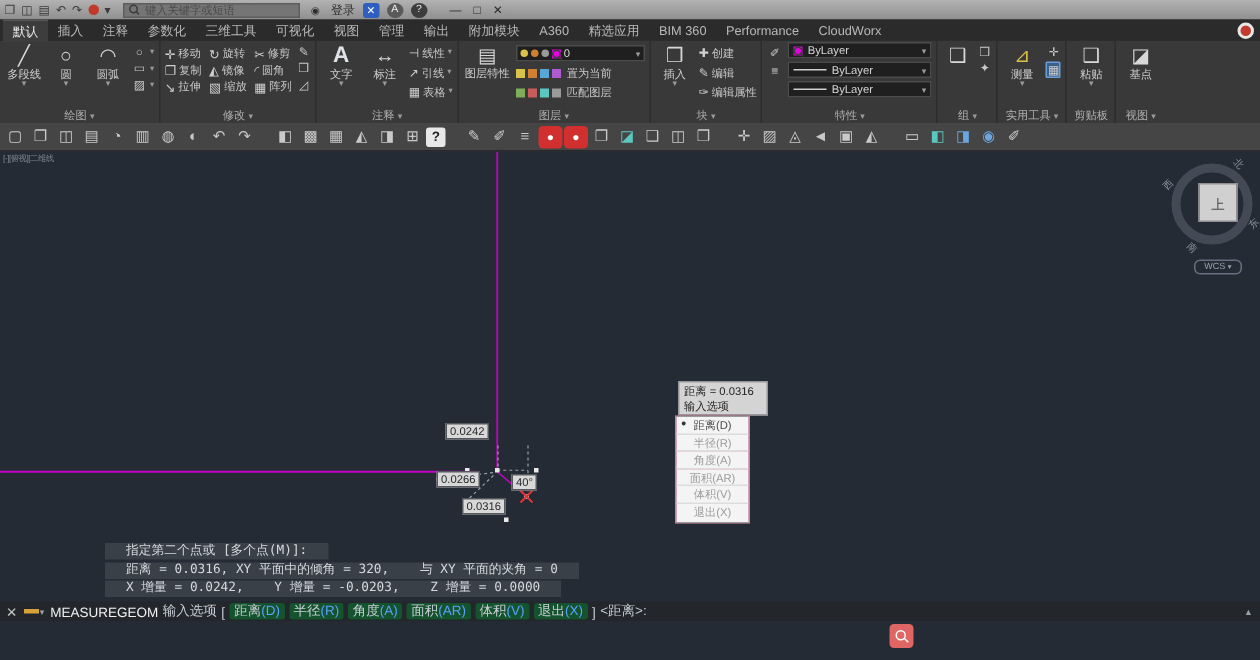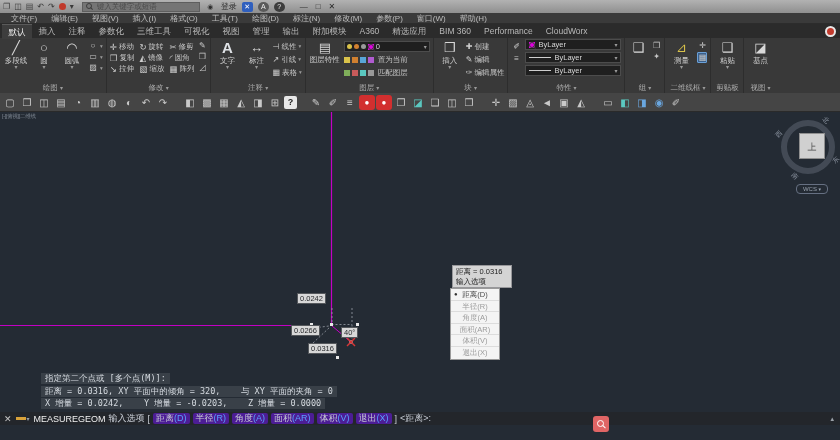--- a/index.html
+++ b/index.html
@@ -96,35 +96,35 @@
   .canvas{height:300px;position:relative;background:#242b34;flex:0 0 auto;overflow:hidden}
   .vplabel{position:absolute;left:2px;top:1px;font-size:5.5px;color:#7f8893;letter-spacing:-.3px;width:34px;overflow:hidden;white-space:nowrap}
   .dimchip{position:absolute;background:#d8d8d8;border:1px solid #55585c;color:#26282b;font-size:7.5px;line-height:9px;padding:0 2px;white-space:nowrap}
   .dyntip{position:absolute;left:452px;top:153px;width:60px;background:#d4d4d4;border:1px solid #97979a;padding:1px 3px;font-size:7.5px;line-height:9.5px;color:#222}
   .cmenu{position:absolute;left:450px;top:176px;width:50px;background:#be185d;border:1px solid #9a9a9a}
   .cm-item{position:relative;height:11.6px;line-height:11.6px;font-size:7.5px;color:#9b9b9b;text-align:center;border-bottom:1px solid #dcdcdc;background:#f4f4f4}
   .cm-item:last-child{border-bottom:none}
   .cm-item .blt{position:absolute;left:3px;top:0;font-size:6px;color:#333;visibility:hidden}
   .cm-item.sel{color:#4a4a4a}
   .cm-item.sel .blt{visibility:visible}
-  .pline{position:absolute;left:41px;display:inline-block;background:rgba(60,66,74,.92);color:#d4d9df;font-size:8.5px;line-height:11px;padding:0 4px;white-space:pre;font-family:"DejaVu Sans Mono",monospace}
+  .pline{position:absolute;left:70px;display:inline-block;background:rgba(60,66,74,.92);color:#d4d9df;font-size:8.5px;line-height:11px;padding:0 14px;white-space:pre;font-family:"DejaVu Sans Mono",monospace}
   .vc-ring{position:absolute;left:781px;top:8px;width:54px;height:54px;border:6px solid rgba(130,140,155,.33);border-radius:50%}
   .vc-cube{position:absolute;left:799px;top:21px;width:26px;height:26px;background:#d0d0d0;border:1px solid #8f8f8f;color:#4a4a4a;font-size:9px;line-height:26px;text-align:center}
   .vc-dir{position:absolute;font-size:6.5px;color:#8d95a2}
   .wcs{position:absolute;left:796px;top:72px;width:32px;height:10px;border:1px solid #667082;border-radius:4px;font-size:6px;color:#99a2ae;text-align:center;line-height:9px}
 
   
   .cmdbar{height:13px;background:#23262b;display:flex;align-items:center;gap:4px;padding:0 4px;flex:0 0 auto;font-size:9px;color:#c9ced6}
   .cmd-x{color:#c6c6c6;font-size:9px}
   .cmd-custom{display:flex;align-items:center;gap:1px}
   .obar{width:10px;height:3px;background:#d8a23a;display:inline-block}
   .ccar{font-size:6px;color:#9aa0a8}
   .cmdtext{display:flex;align-items:center;gap:3px;white-space:nowrap}
   .cmdname{font-weight:normal;color:#f0f0f0}
-  .chip{background:#4c1d95;border-radius:2px;padding:0 3px;line-height:11px;color:#c8cdd4;display:inline-flex}
+  .chip{background:#14532d;border-radius:2px;padding:0 3px;line-height:11px;color:#c8cdd4;display:inline-flex}
   .chip .k{color:#59a0ff}
   .chiplist{display:inline-flex;gap:3px}
   .cmd-end{margin-left:auto;font-size:7px;color:#9aa0a8;margin-right:2px}
 
   .redbadge{position:absolute;left:593px;top:416px;width:16px;height:16px;background:#e06565;border-radius:3px;z-index:60;display:flex;align-items:center;justify-content:center}
   .redbadge .m{width:9px;height:9px;position:relative}
   .redbadge .m::before{content:"";position:absolute;width:5px;height:5px;border:1.4px solid #fff;border-radius:50%;left:0;top:0}
   .redbadge .m::after{content:"";position:absolute;width:3.5px;height:1.4px;background:#fff;transform:rotate(45deg);left:5px;top:6.5px}
 </style>
 </head>
@@ -153,35 +153,20 @@
       <span class="tbico a360">A</span>
       <span class="tbico help">?</span>
       <div class="winctl">
         <span>—</span>
         <span>□</span>
         <span>✕</span>
       </div>
     </div>
   </div>
 
-  <div class="menubar">
-
-  <span>文件(F)</span>
-      <span>编辑(E)</span>
-      <span>视图(V)</span>
-      <span>插入(I)</span>
-      <span>格式(O)</span>
-      <span>工具(T)</span>
-      <span>绘图(D)</span>
-      <span>标注(N)</span>
-      <span>修改(M)</span>
-      <span>参数(P)</span>
-      <span>窗口(W)</span>
-      <span>帮助(H)</span>
-    </div>
 
   <div class="tabrow">
     <div style="display:flex">
 
     <span class="rtab active">默认</span>
         <span class="rtab">插入</span>
         <span class="rtab">注释</span>
         <span class="rtab">参数化</span>
         <span class="rtab">三维工具</span>
         <span class="rtab">可视化</span>
@@ -433,21 +418,21 @@
         <div class="bigbtn">
           <span class="ico yel">⊿</span>
           <span class="blbl">测量</span>
           <span class="bcar">▾</span>
         </div>
         <div class="minicol">
           <span class="tico">✛</span>
           <span class="tico hl">▦</span>
         </div>
       </div>
-      <div class="plabel"><span>二维线框</span> <span class="pc">▾</span></div>
+      <div class="plabel"><span>实用工具</span> <span class="pc">▾</span></div>
     </div>
 
     <div class="panel">
       <div class="pbody">
         <div class="bigbtn">
           <span class="ico">❑</span>
           <span class="blbl">粘贴</span>
           <span class="bcar">▾</span>
         </div>
       </div>

